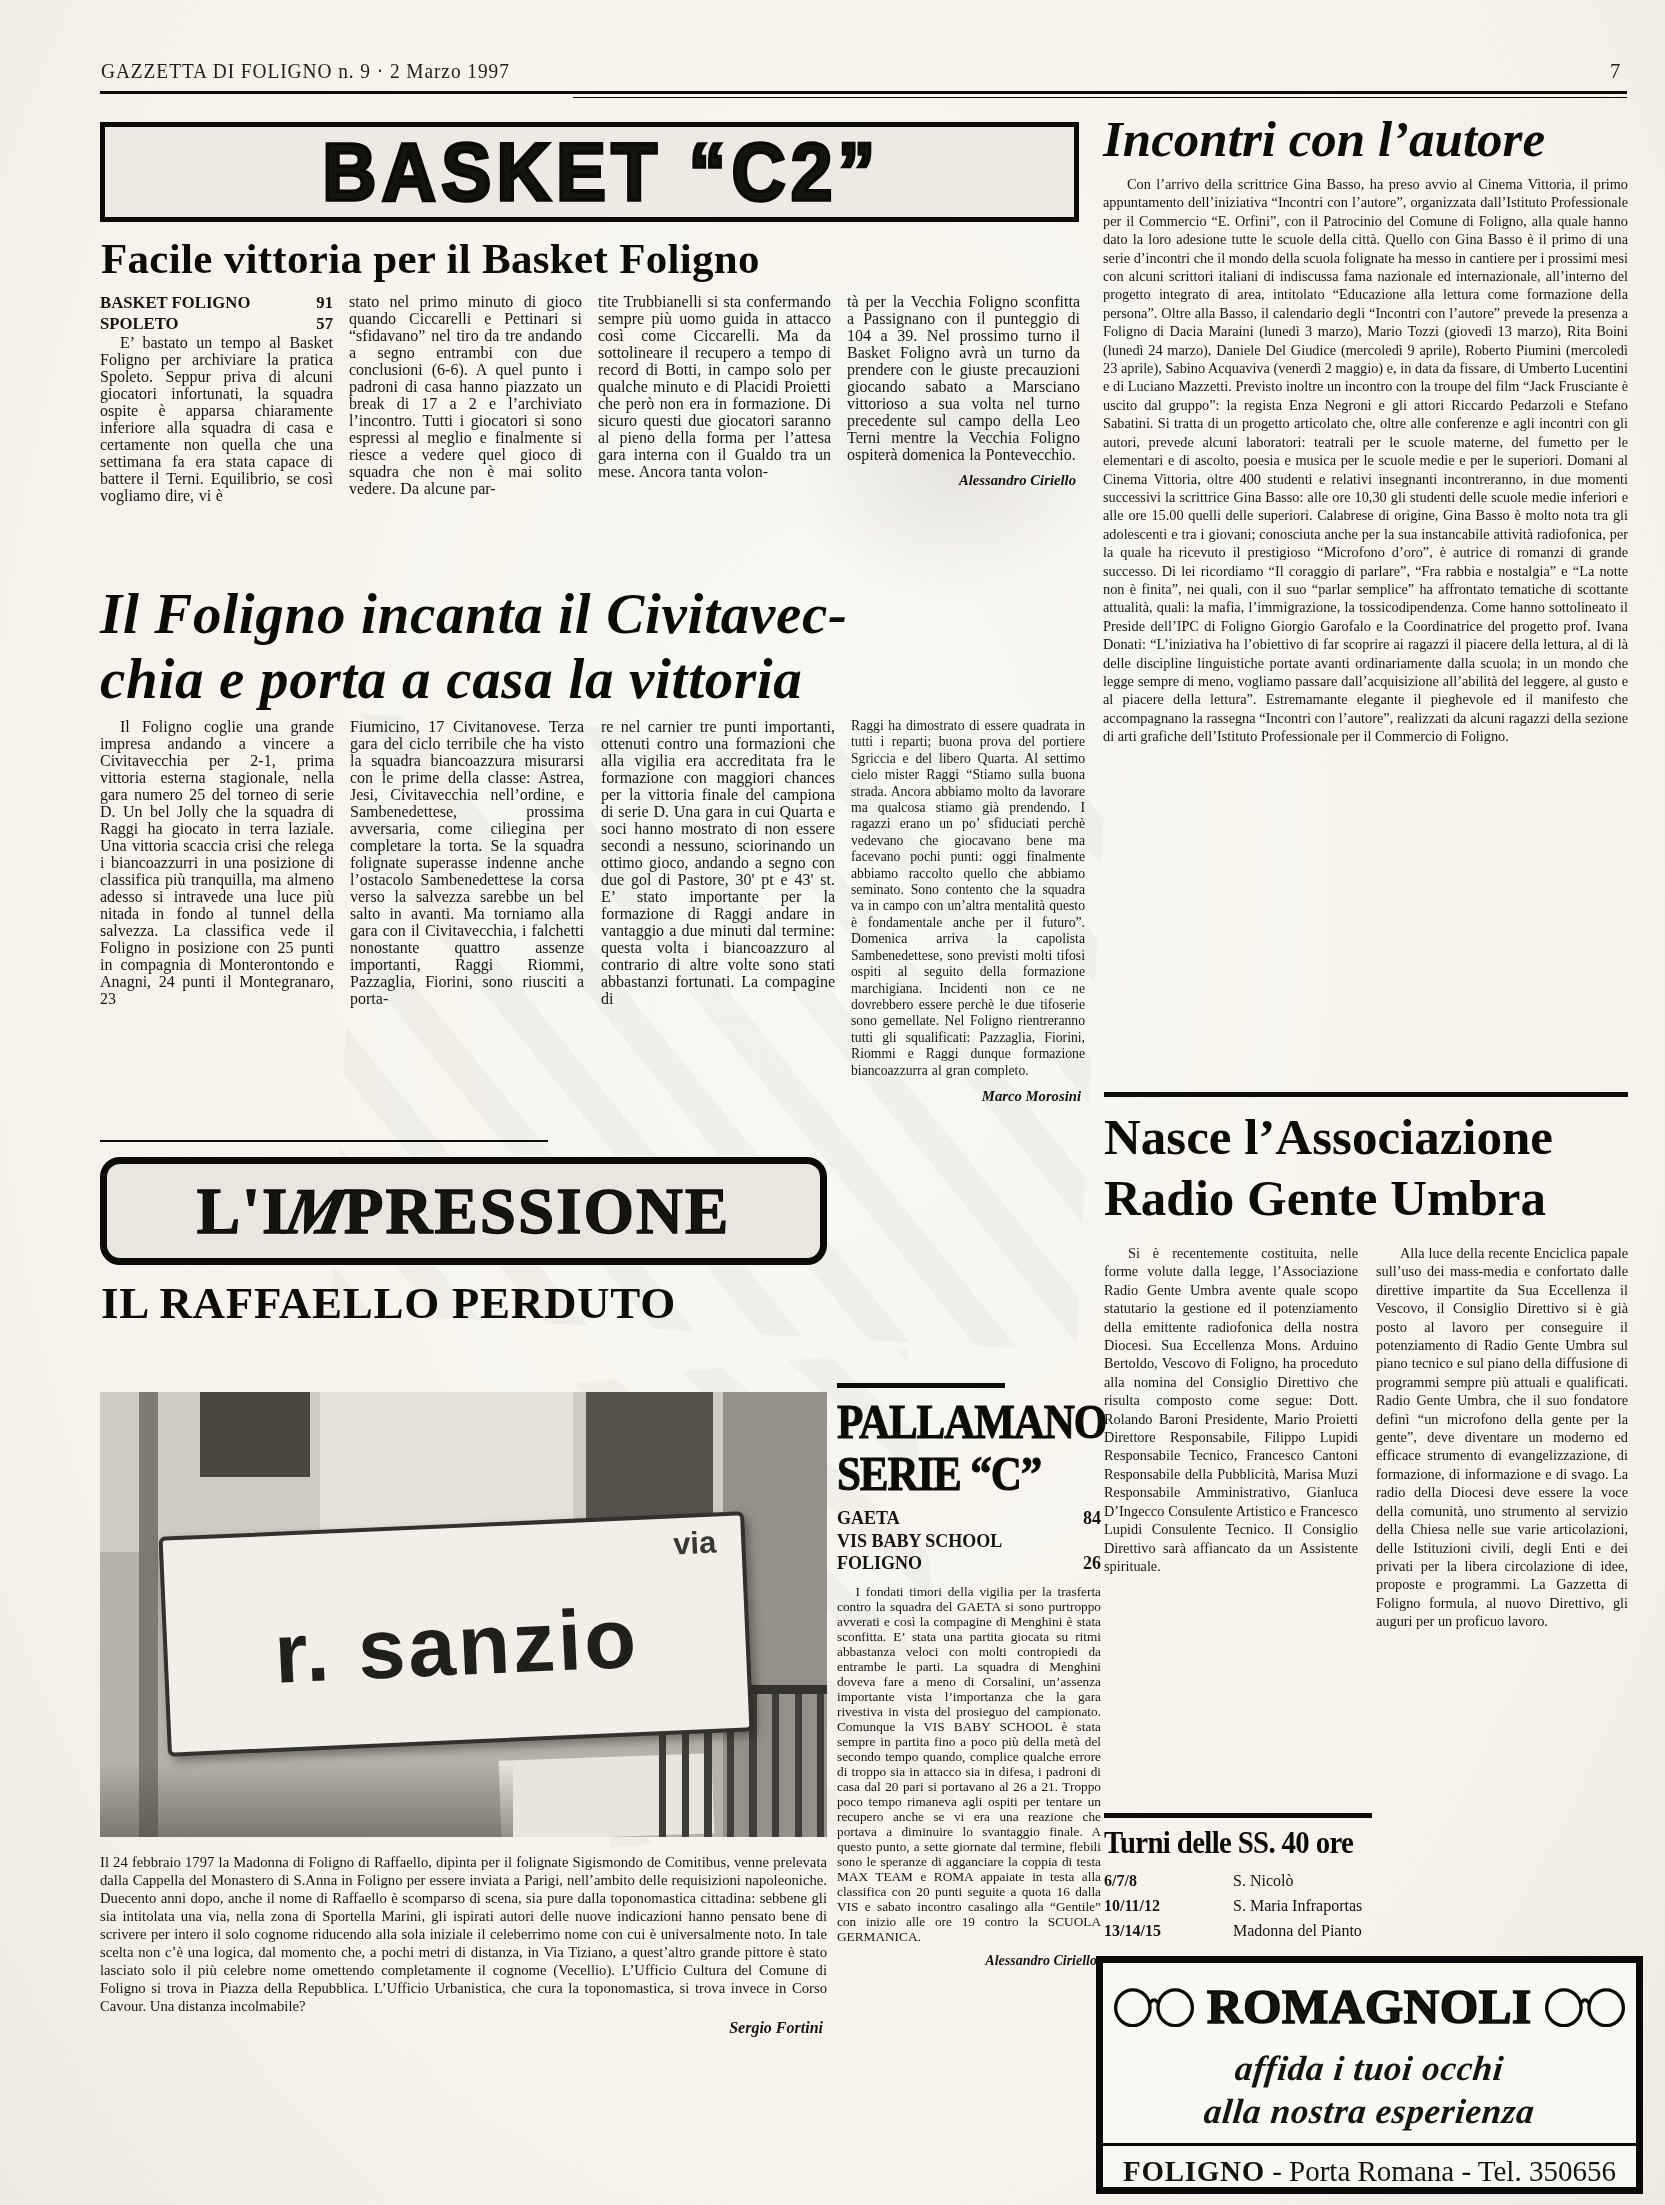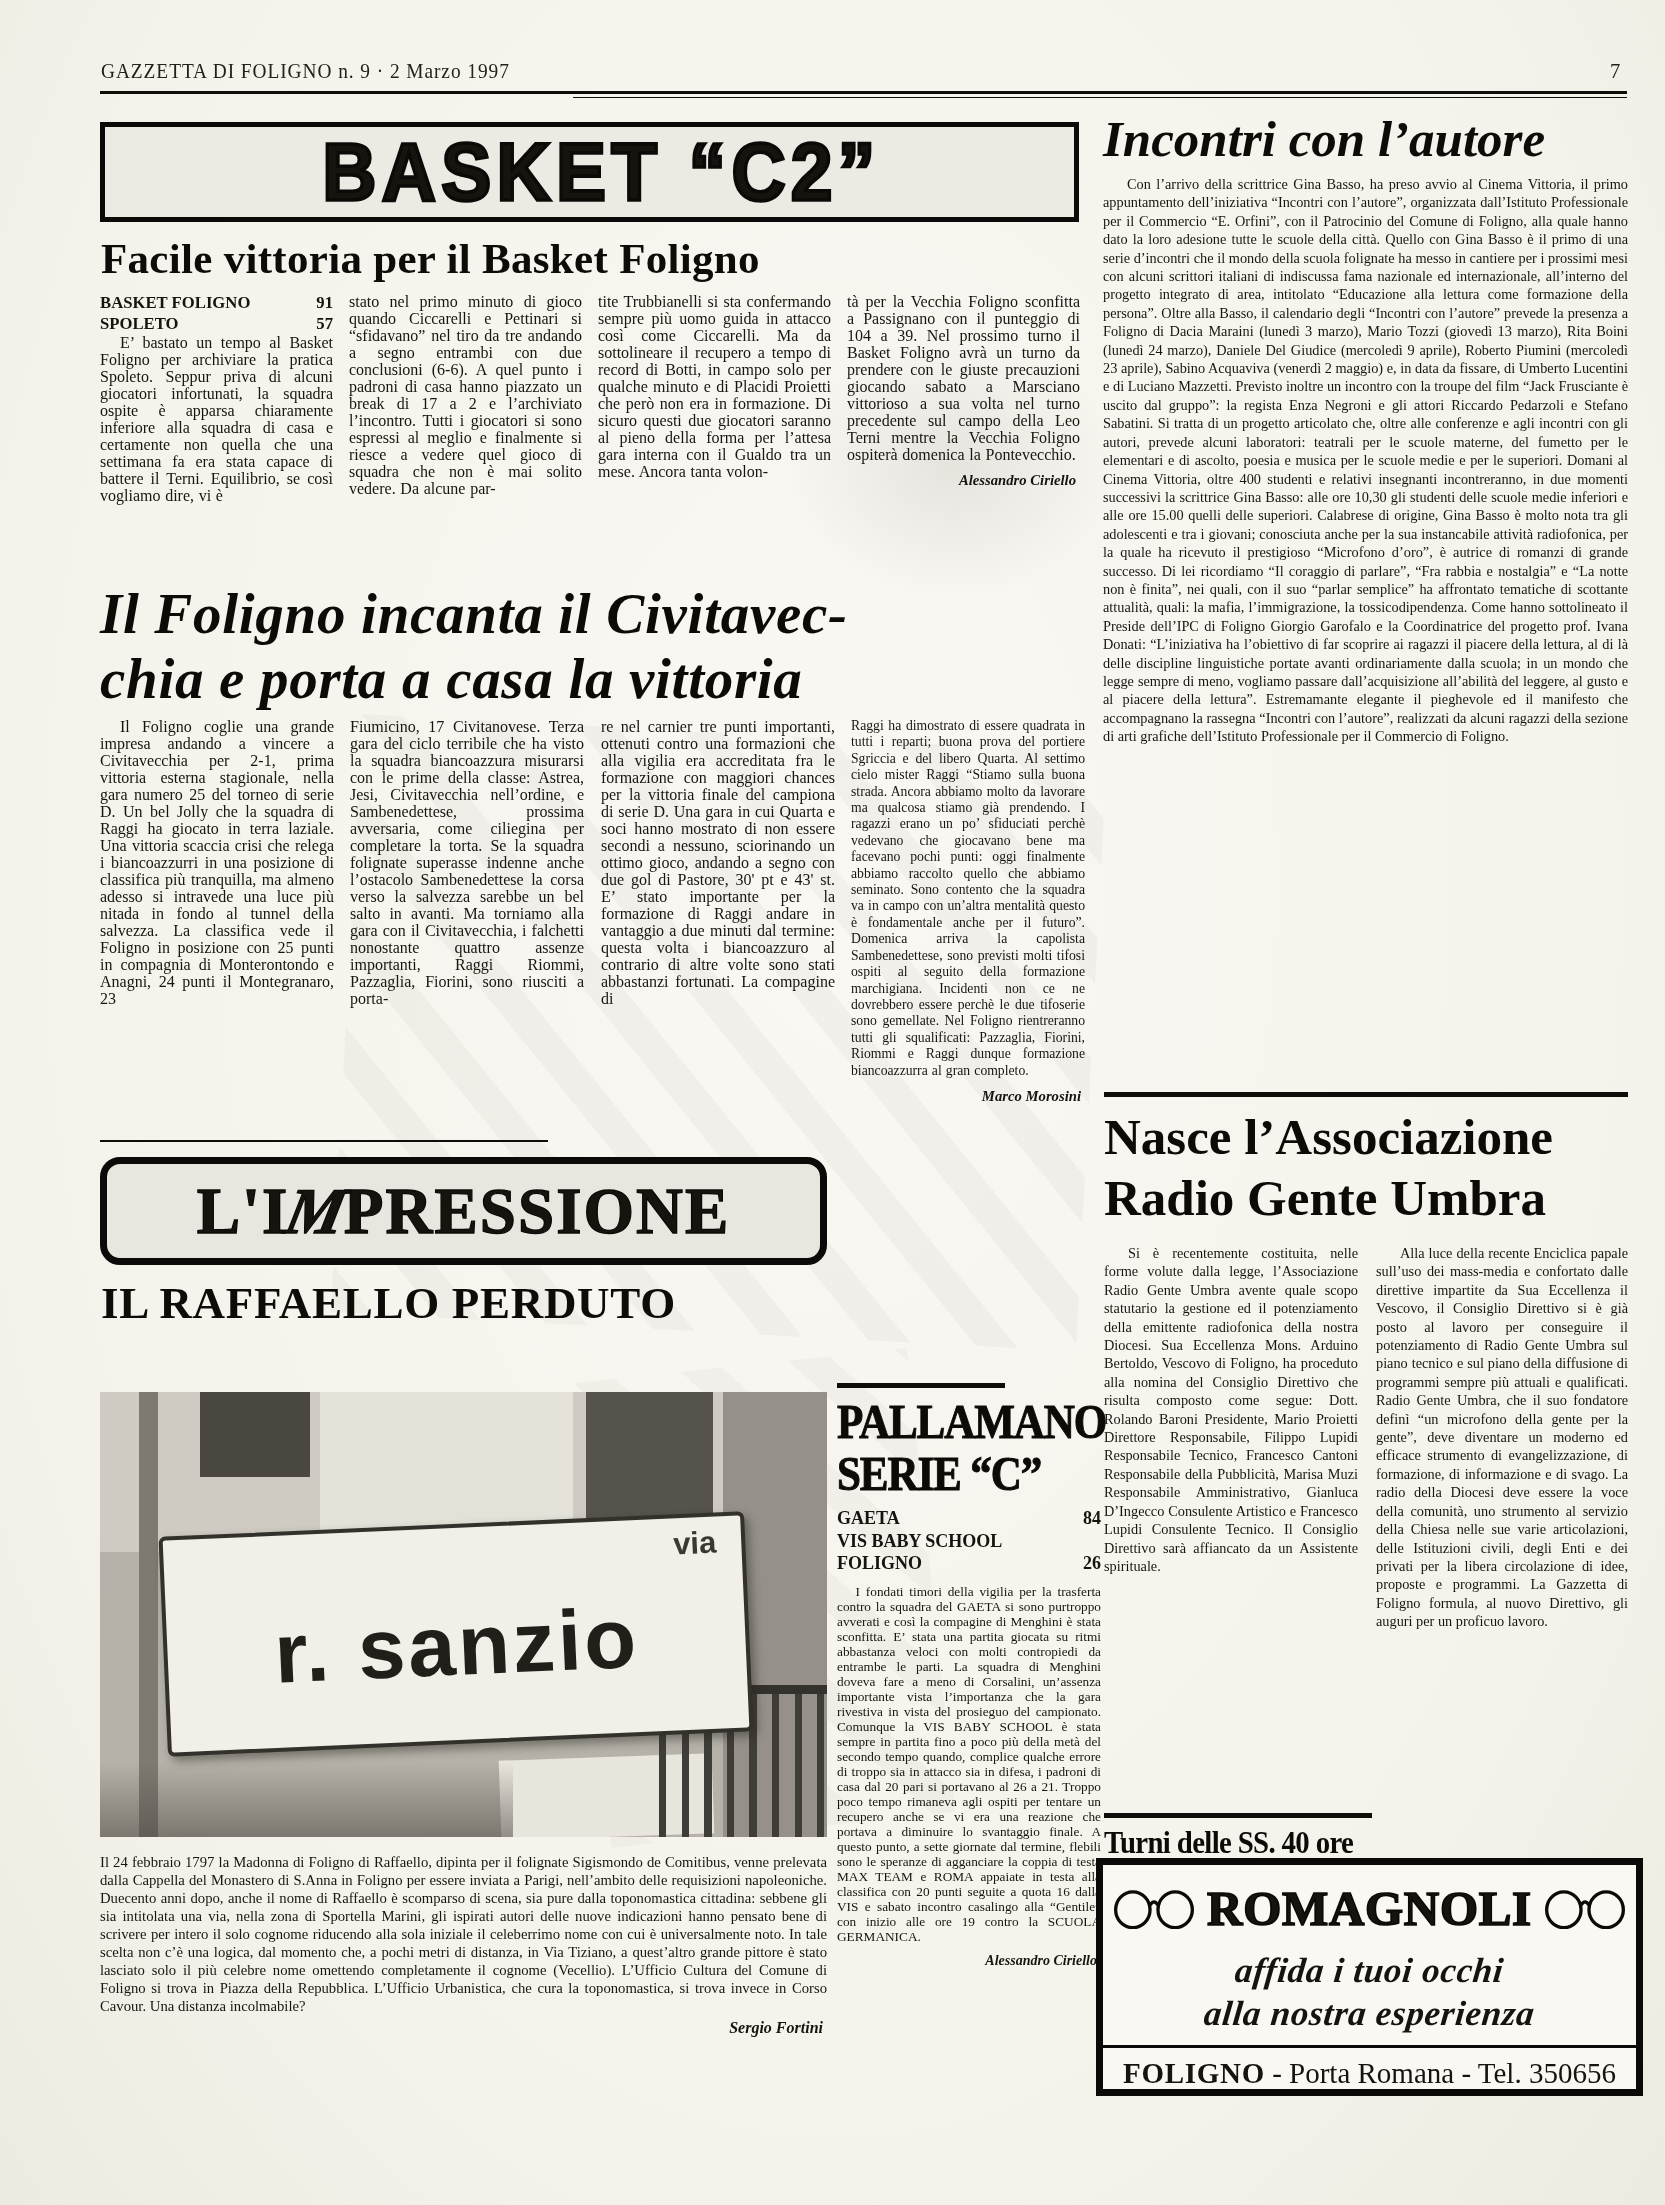--- a/index.html
+++ b/index.html
@@ -197,21 +197,21 @@
     <div class="turni-row">
       <span class="turni-days">10/11/12</span>
       <span>S. Maria Infraportas</span>
     </div>
     <div class="turni-row">
       <span class="turni-days">13/14/15</span>
       <span>Madonna del Pianto</span>
     </div>
   </div>
 
-  <div class="abs ad-box" style="left:1096px; top:1858px; width:547px; height:238px;">
+  <div class="abs ad-box" style="left:1096px; top:1956px; width:547px; height:238px;">
     <div class="ad-name-row">
       <svg width="84" height="41" viewBox="0 0 126 62">
         <ellipse cx="31" cy="33" rx="26" ry="27" fill="none" stroke="#0b0a08" stroke-width="5"></ellipse>
         <ellipse cx="95" cy="33" rx="26" ry="27" fill="none" stroke="#0b0a08" stroke-width="5"></ellipse>
         <path d="M57 26 Q63 16 69 26" fill="none" stroke="#0b0a08" stroke-width="5"></path>
       </svg>
       <span class="ad-name">ROMAGNOLI</span>
       <svg width="84" height="41" viewBox="0 0 126 62">
         <ellipse cx="31" cy="33" rx="26" ry="27" fill="none" stroke="#0b0a08" stroke-width="5"></ellipse>
         <ellipse cx="95" cy="33" rx="26" ry="27" fill="none" stroke="#0b0a08" stroke-width="5"></ellipse>

